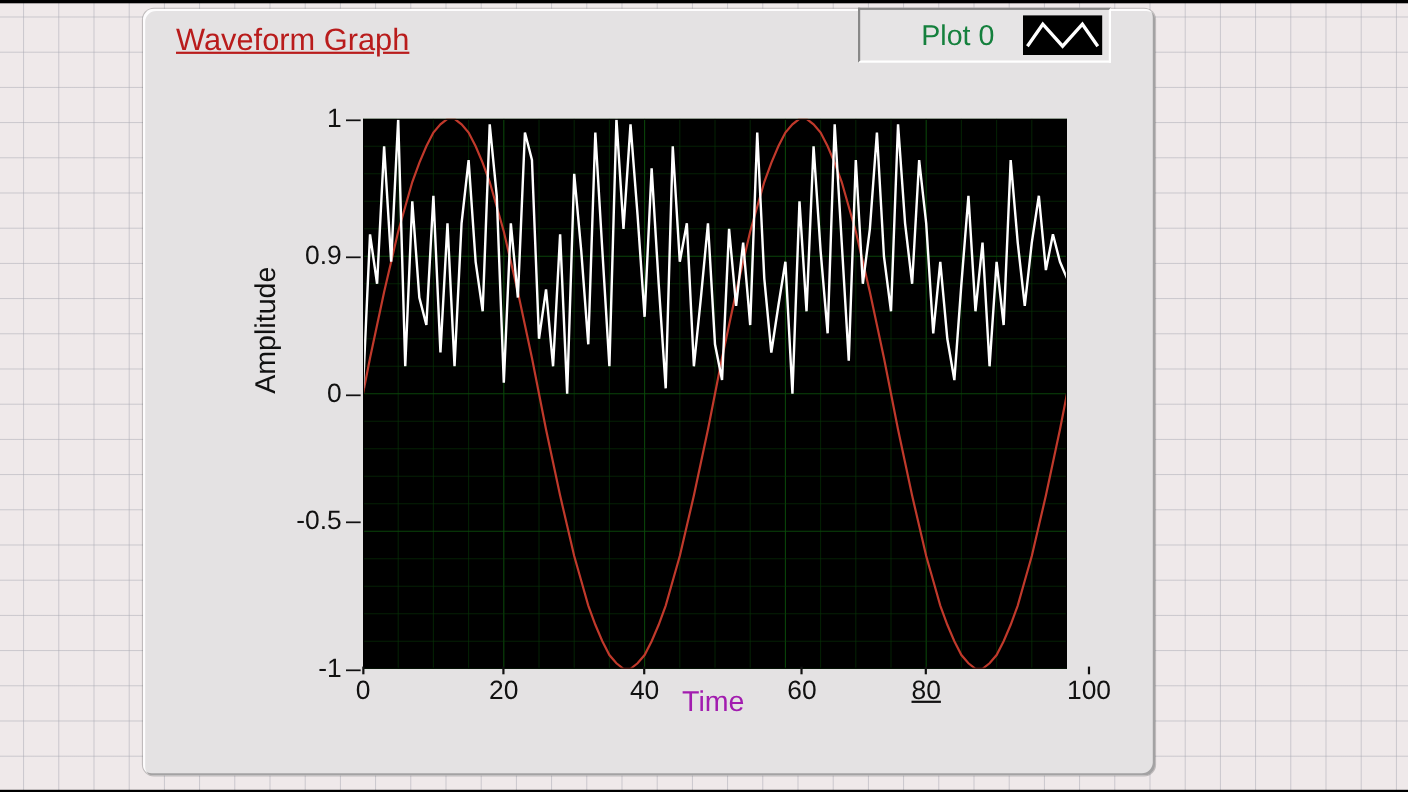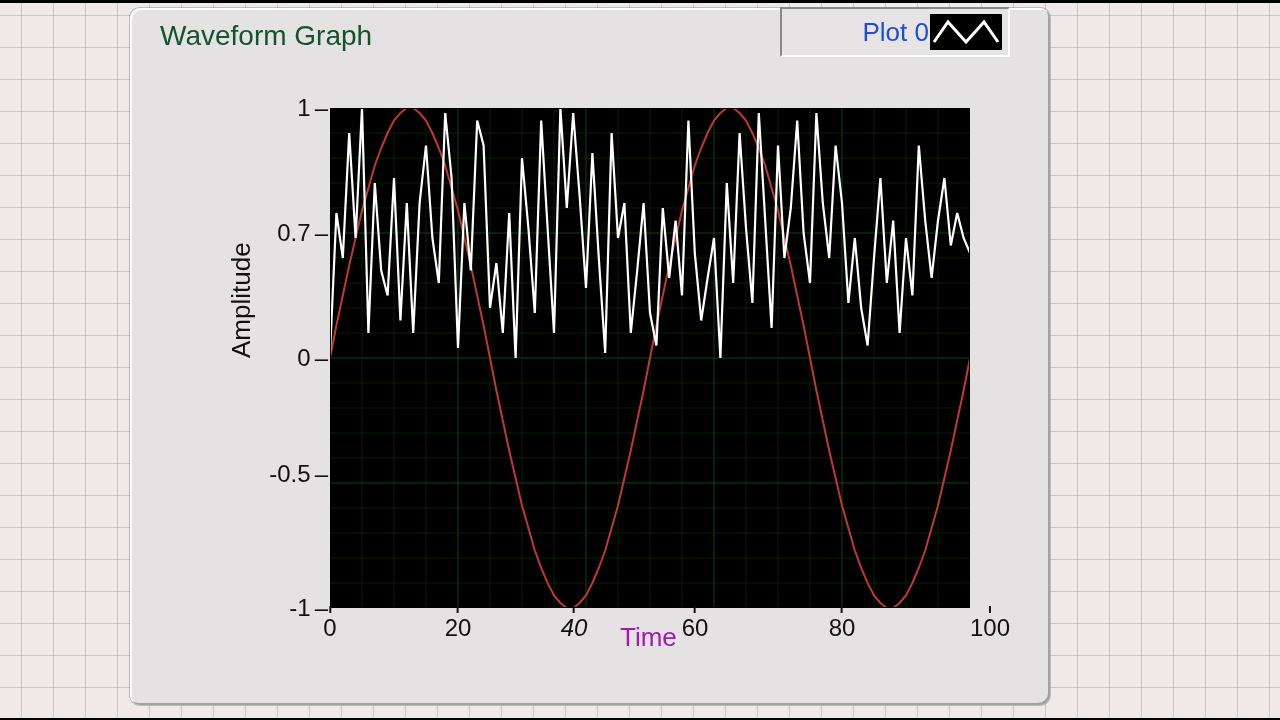--- a/index.html
+++ b/index.html
@@ -41,21 +41,22 @@
       inset 2px 2px 0 rgba(255,255,255,0.9),
       inset -2px -2px 0 rgba(120,120,120,0.6),
       0 0 0 1px rgba(80,80,80,0.3);
   }
 
   .panel-title {
     position: absolute;
     left: 30px;
     top: 12px;
     font-size: 28px;
-    color: #14532d;
+    color: #b91c1c;
+    text-decoration: underline;
   }
 
   .legend {
     position: absolute;
     left: 780px;
     top: 7px;
     width: 230px;
     height: 50px;
     background: #e6e4e5;
     border-top: 2px solid #888;
@@ -63,22 +64,22 @@
     border-right: 2px solid #fff;
     border-bottom: 2px solid #fff;
     display: flex;
     align-items: center;
     justify-content: flex-end;
     padding-right: 6px;
     box-sizing: border-box;
   }
   .legend-label {
     font-size: 26px;
-    color: #1d4ed8;
-    margin-right: 1px;
+    color: #15803d;
+    margin-right: 26px;
   }
   .legend-swatch {
     width: 72px;
     height: 36px;
     background: #000;
     position: relative;
   }
   .legend-swatch svg { position:absolute; left:0; top:0; }
 
   .plot-wrap {
@@ -211,29 +212,29 @@
       </div>
     </div>
 
     <div class="ylabel">Amplitude</div>
     <div class="xlabel">Time</div>
 
     <div class="y-ticks" id="y-ticks">
         <div class="y-tick" style="top: 500px;"><span>-1</span><span class="dash">–</span></div>
         <div class="y-tick" style="top: 366px;"><span>-0.5</span><span class="dash">–</span></div>
         <div class="y-tick" style="top: 250px;"><span>0</span><span class="dash">–</span></div>
-        <div class="y-tick" style="top: 125px;"><span>0.7</span><span class="dash">–</span></div>
+        <div class="y-tick" style="top: 125px;"><span>0.9</span><span class="dash">–</span></div>
         <div class="y-tick" style="top: 0px;"><span>1</span><span class="dash">–</span></div>
       </div>
     <div class="x-ticks" id="x-ticks">
         <div class="x-tick" style="left: 0px;"><span class="dash-v"></span>0</div>
         <div class="x-tick" style="left: 128px; text-align: center;"><span class="dash-v"></span>20</div>
-        <div class="x-tick" style="left: 244px; font-style: italic;"><span class="dash-v"></span>40</div>
-        <div class="x-tick" style="left: 365px;"><span class="dash-v"></span>60</div>
-        <div class="x-tick" style="left: 512px;"><span class="dash-v"></span>80</div>
+        <div class="x-tick" style="left: 256px;"><span class="dash-v"></span>40</div>
+        <div class="x-tick" style="left: 399px;"><span class="dash-v"></span>60</div>
+        <div class="x-tick" style="left: 512px; text-decoration: underline;"><span class="dash-v"></span>80</div>
         <div class="x-tick" style="left: 640px; margin-left: 20px;"><span class="dash-v"></span>100</div>
       </div>
   </div>
 
   <div class="legend">
     <span class="legend-label">Plot 0</span>
     <span class="legend-swatch">
       <svg width="72" height="36">
         <polyline points="4,28 18,8 36,28 54,8 68,28" fill="none" stroke="#fff" stroke-width="3"></polyline>
       </svg>

